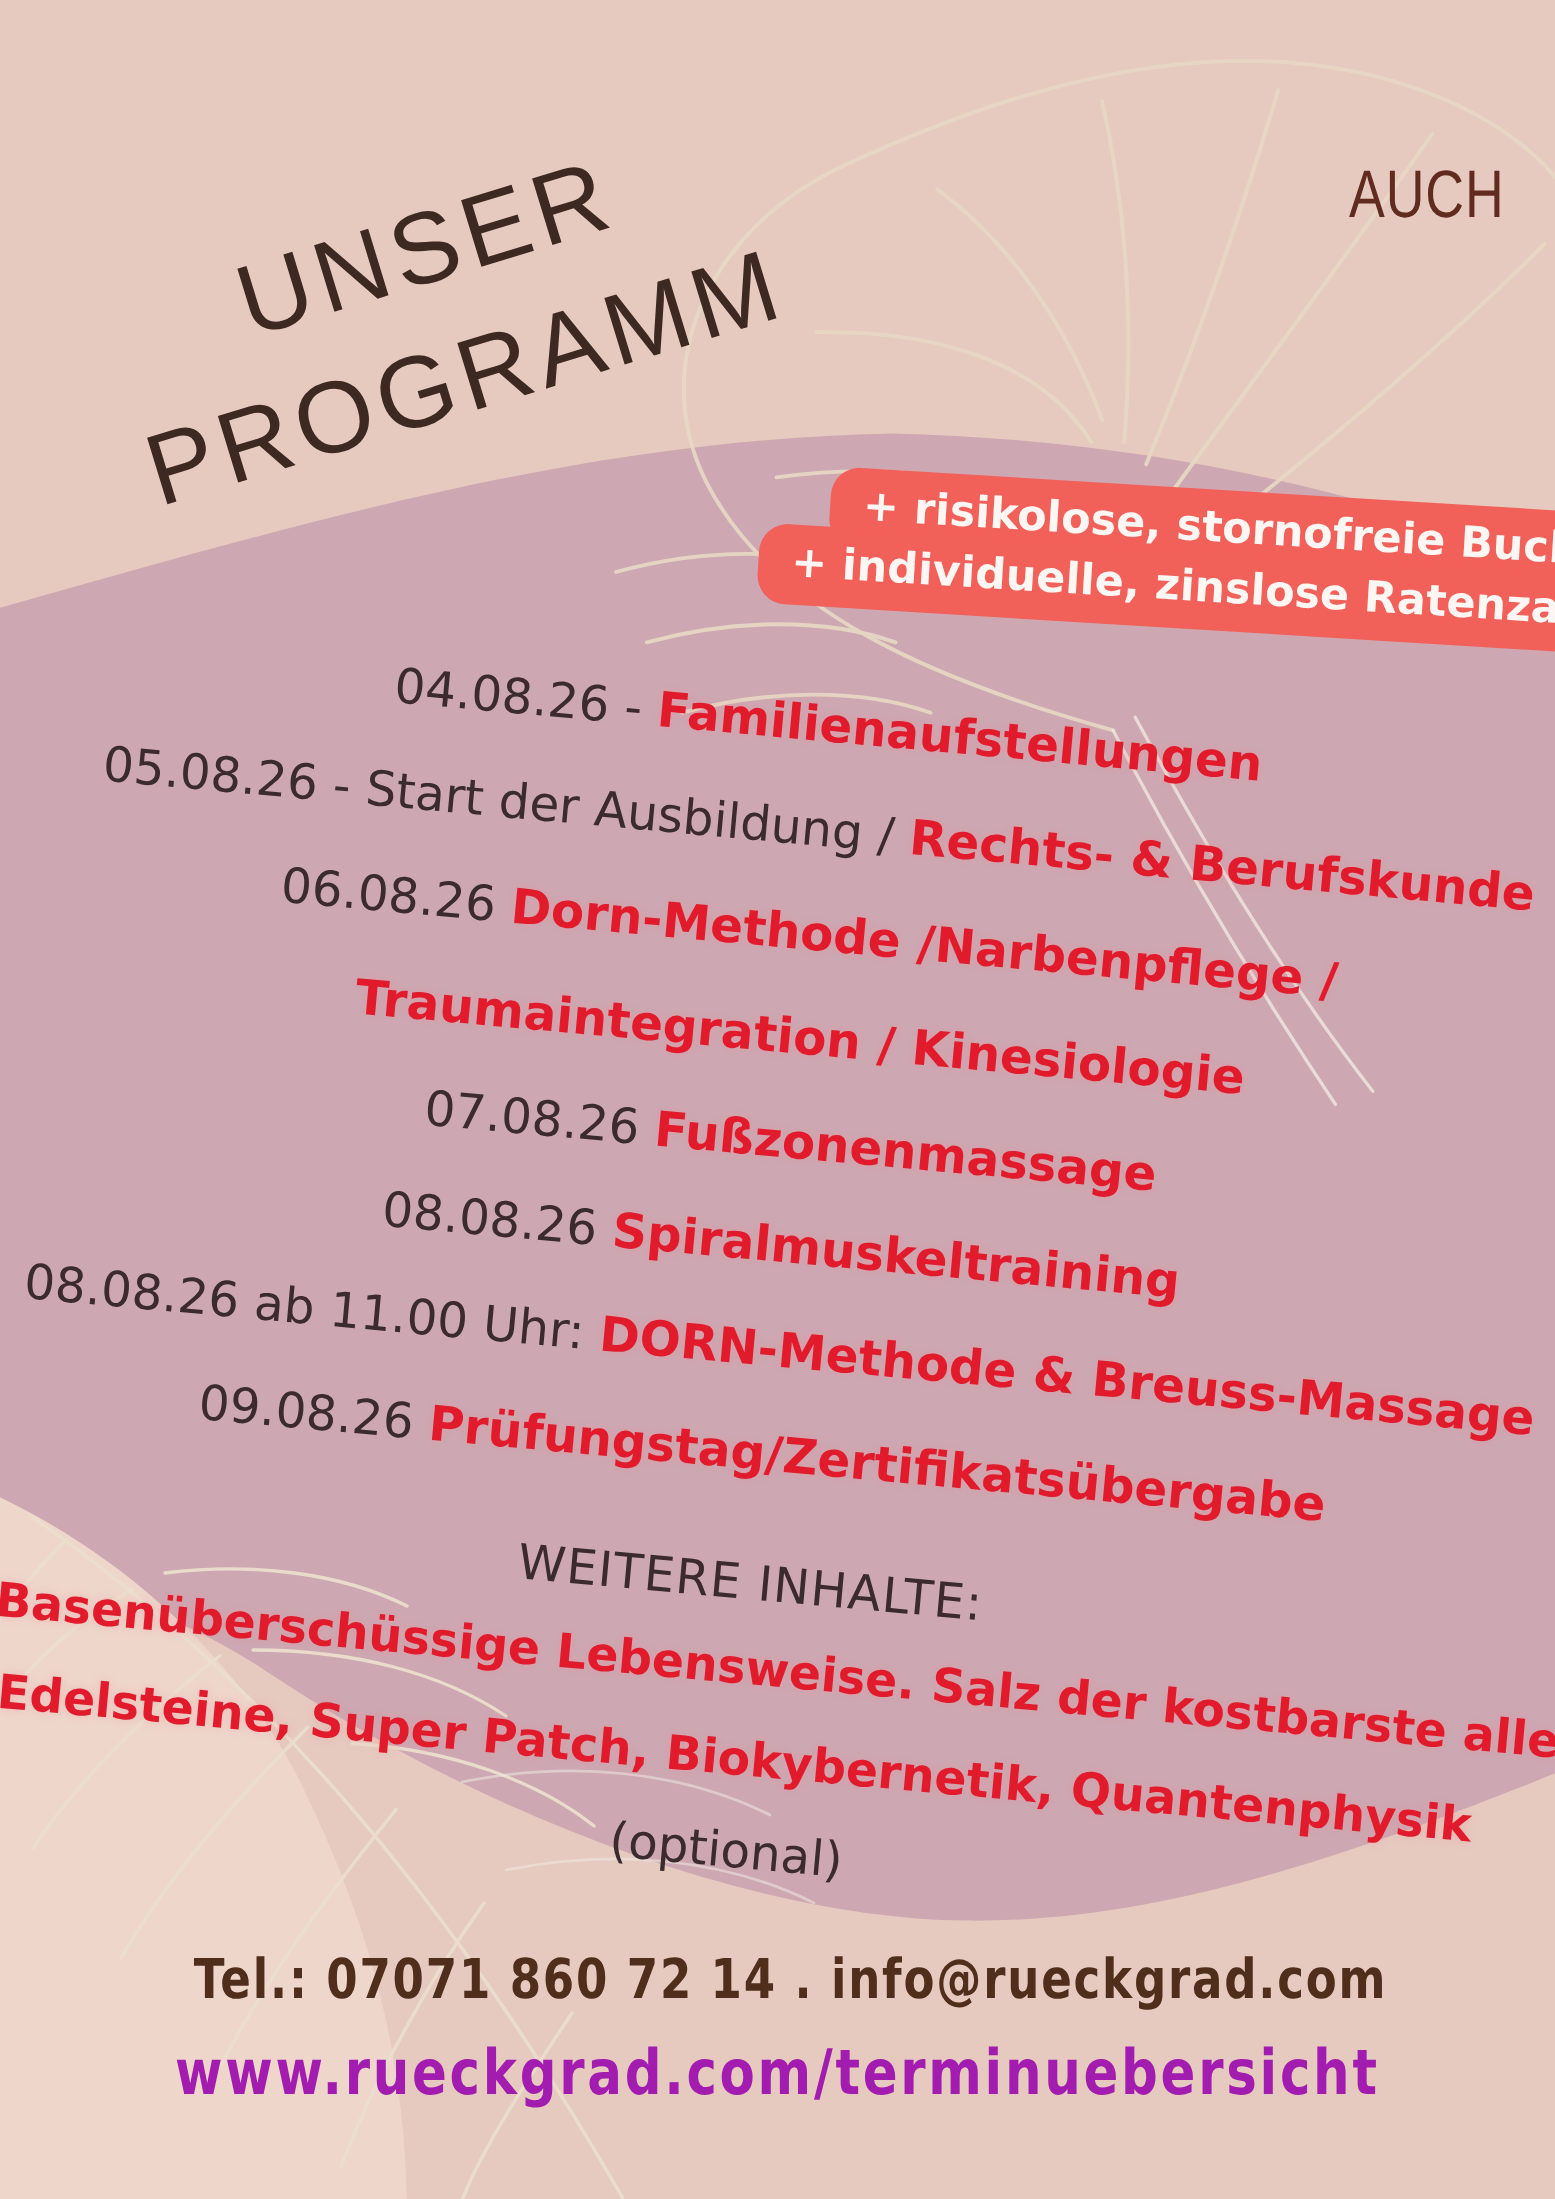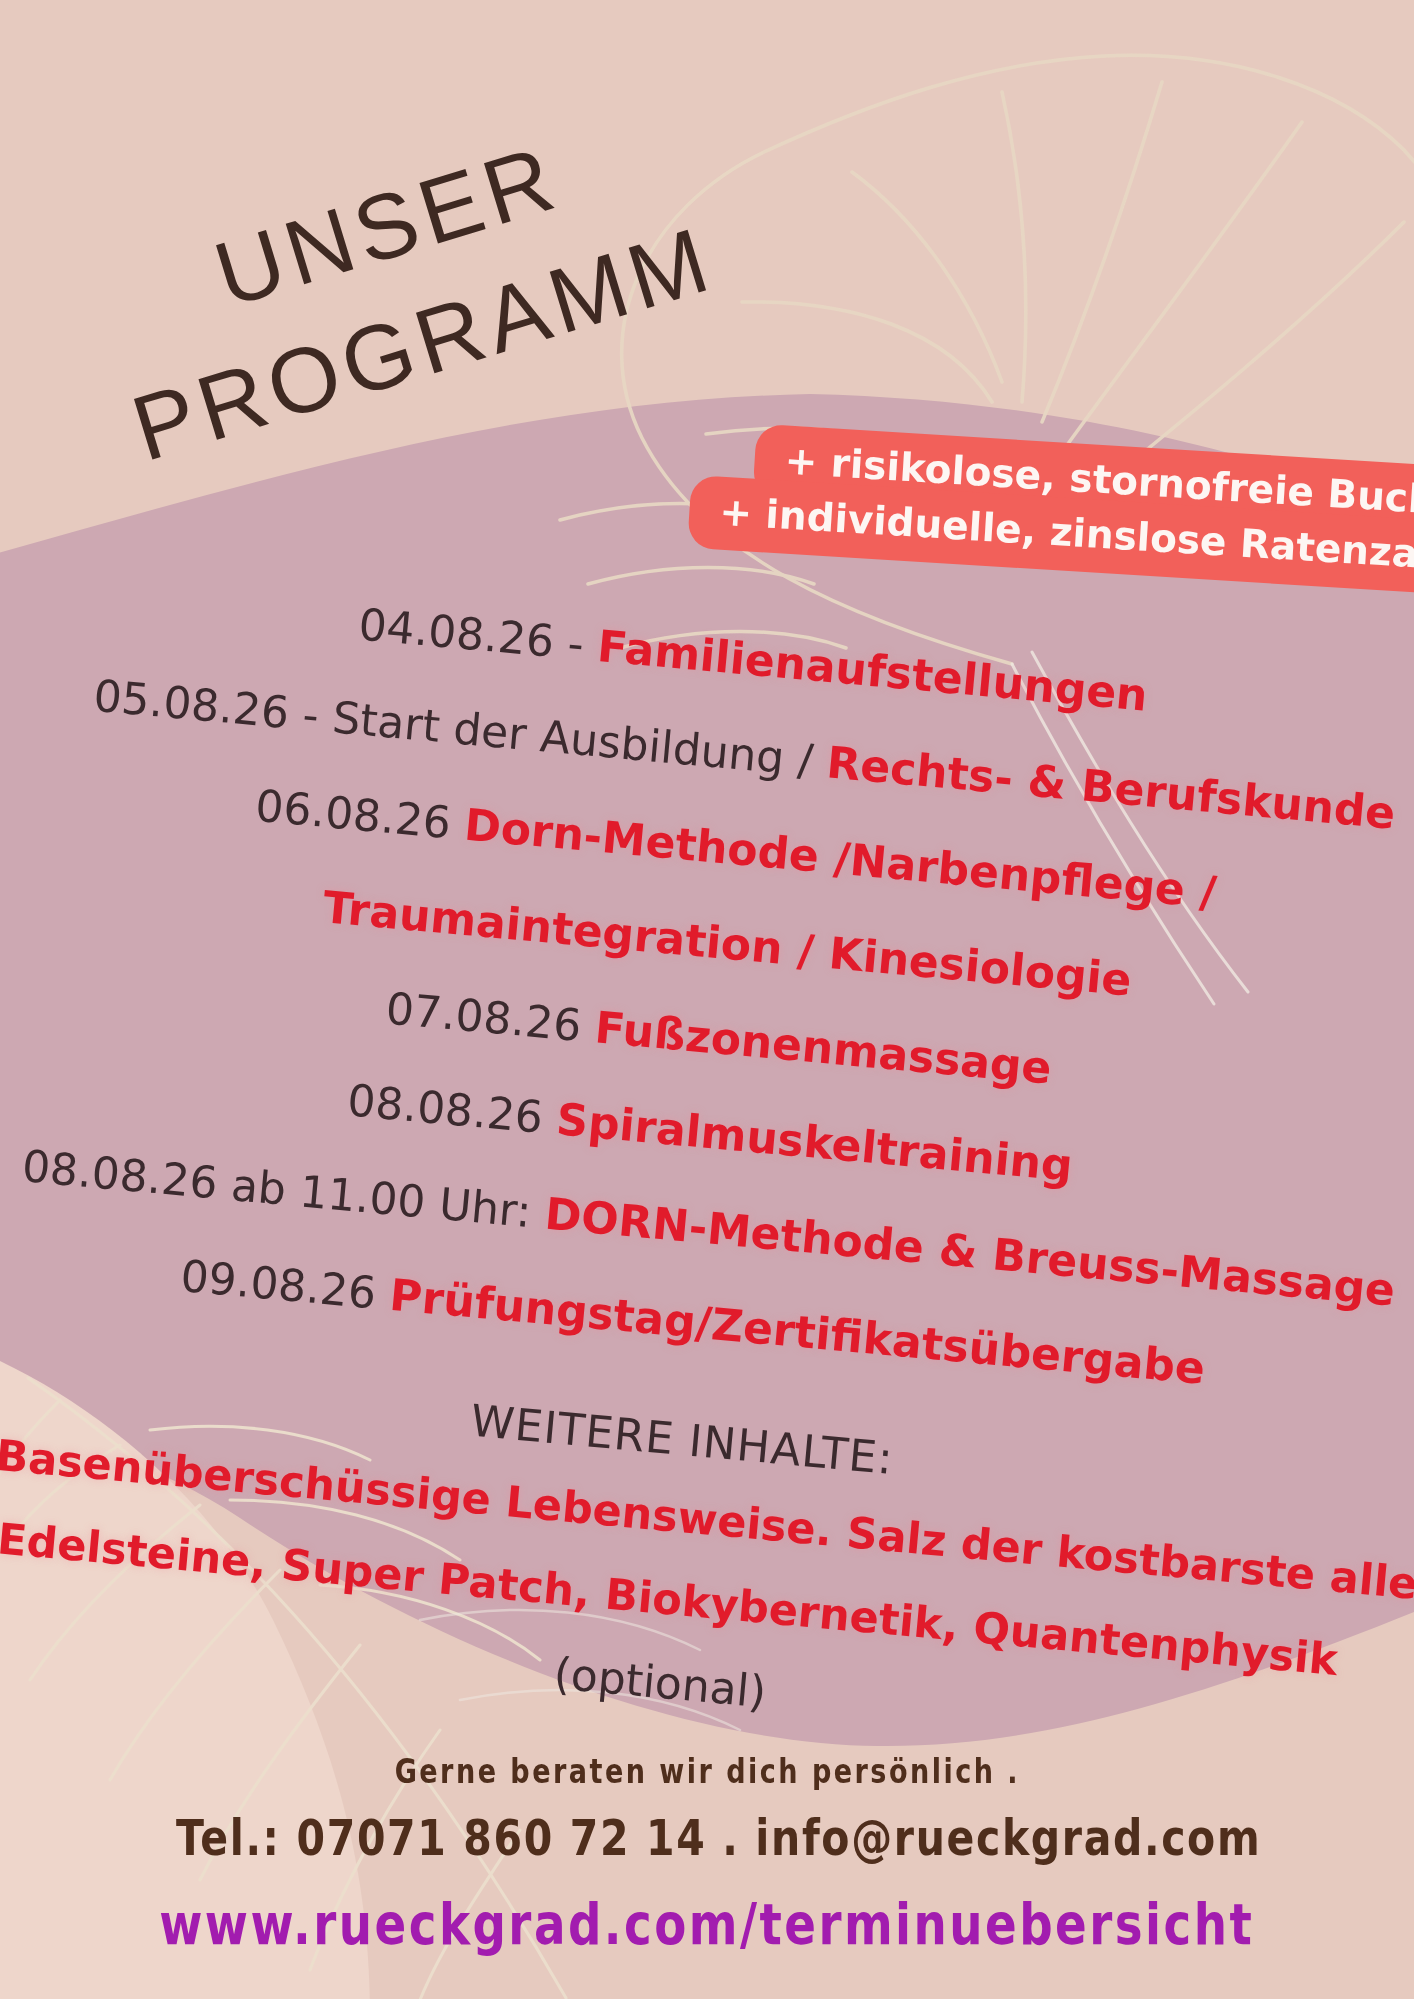--- a/index.html
+++ b/index.html
@@ -116,20 +116,21 @@
     <path d="M 460,1700 C 560,1680 660,1690 740,1730"></path>
   </g>
 </svg>
 
 <div class="abs title">
   <div>UNSER</div>
   <div>PROGRAMM</div>
 </div>
 
 <div class="abs tagline">
+  <div class="row"><span class="cond tl-thin">AUCH</span></div>
 </div>
 
 <div class="abs badge">
   <div class="pill pill1">+ risikolose, stornofreie Buchung</div>
   <div class="pill pill2">+ individuelle, zinslose Ratenzahlung</div>
 </div>
 
 <div class="abs rotmain">
   <div class="sline"><span class="dark">04.08.26 - </span><span class="red">Familienaufstellungen</span></div>
   <div class="sline"><span class="dark">05.08.26 - Start der Ausbildung / </span><span class="red">Rechts- &amp; Berufskunde</span></div>
@@ -142,16 +143,15 @@
 
   <div class="wheading">WEITERE INHALTE:</div>
   <div class="rpar">
     <div class="sline"><span class="red">Basenüberschüssige Lebensweise. Salz der kostbarste aller</span></div>
     <div class="sline"><span class="red">Edelsteine, Super Patch, Biokybernetik, Quantenphysik</span></div>
   </div>
   <div class="optional">(optional)</div>
 </div>
 
 <div class="abs contact">
-  <div class="row c1"><span class="ccond">Gerne beraten wir dich persönlich .</span></div>
   <div class="row c2"><span class="ccond">Tel.: 07071 860 72 14 . info@rueckgrad.com</span></div>
   <div class="row c3"><span class="ccond">www.rueckgrad.com/terminuebersicht</span></div>
 </div>
 
 </body></html>

